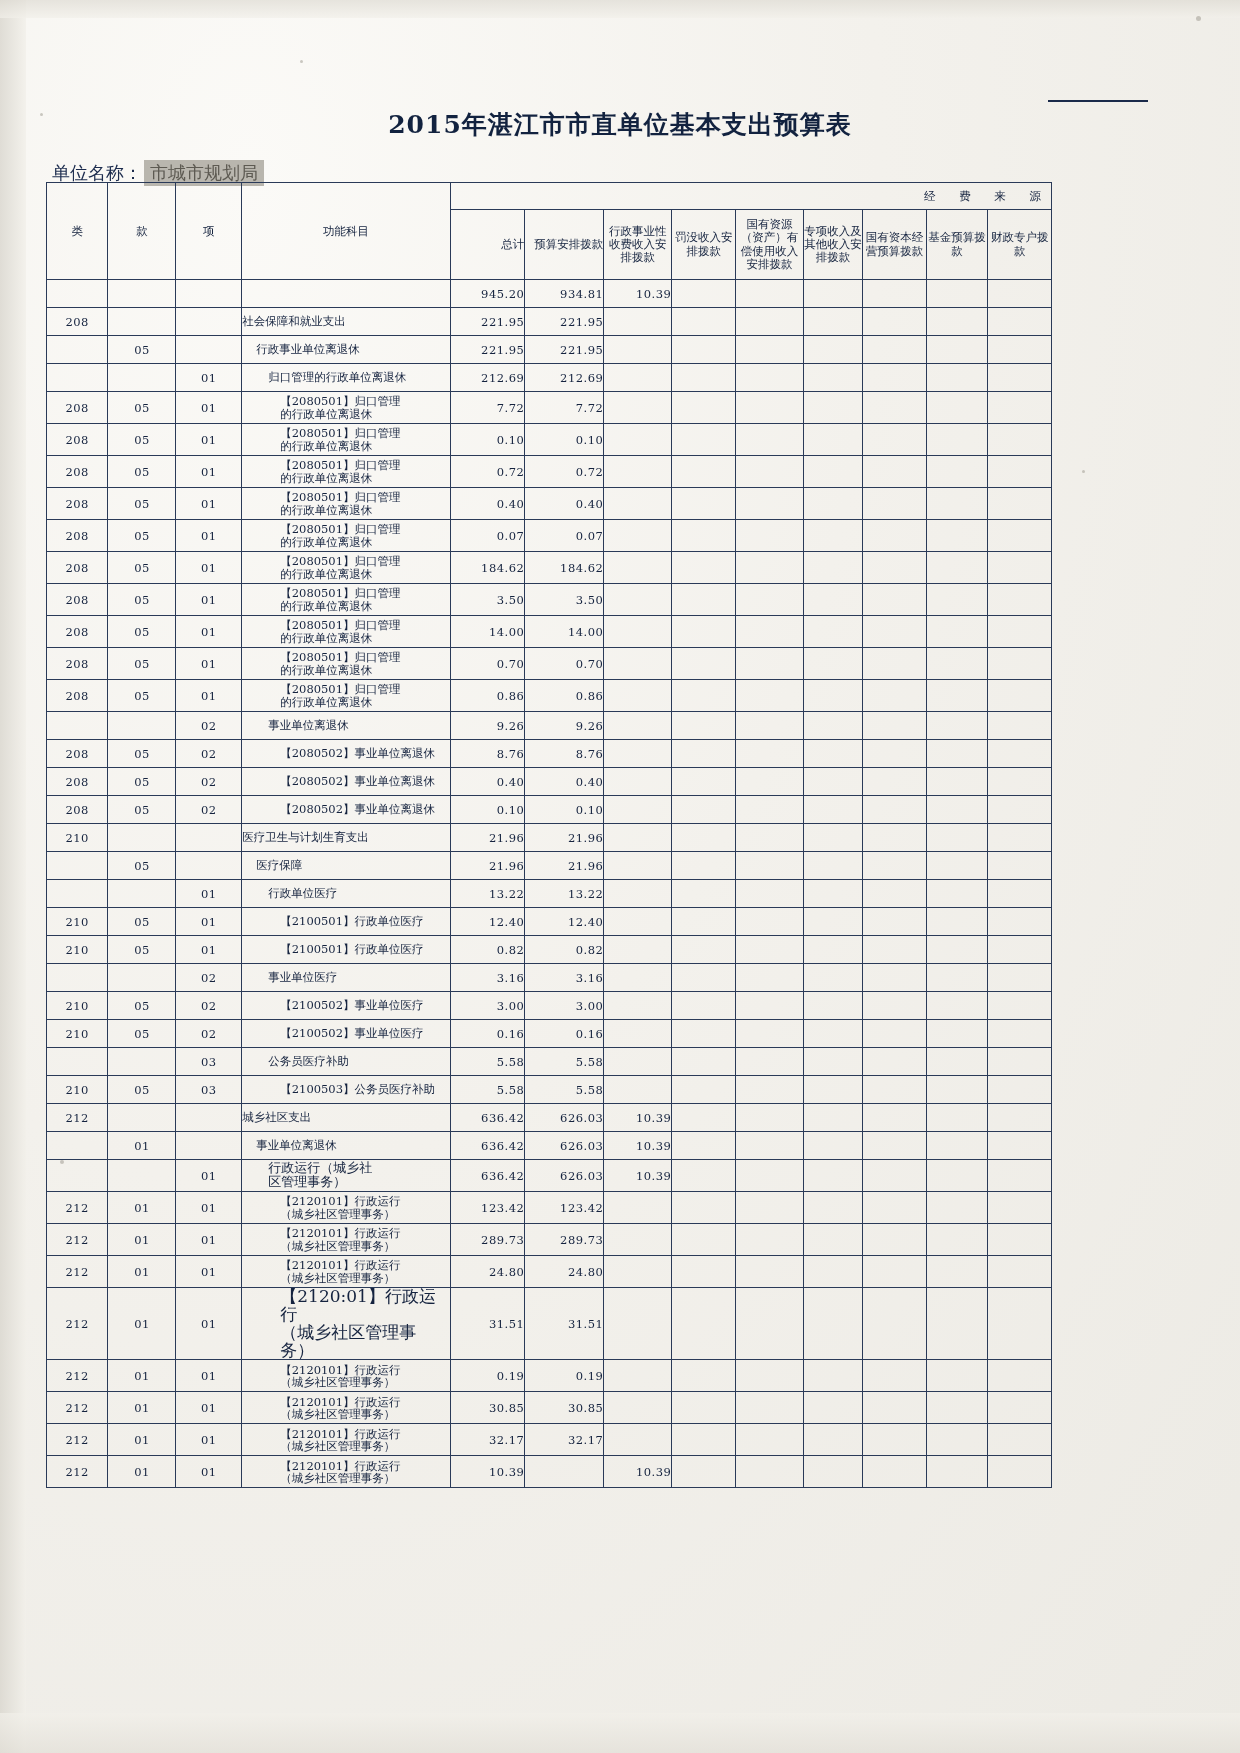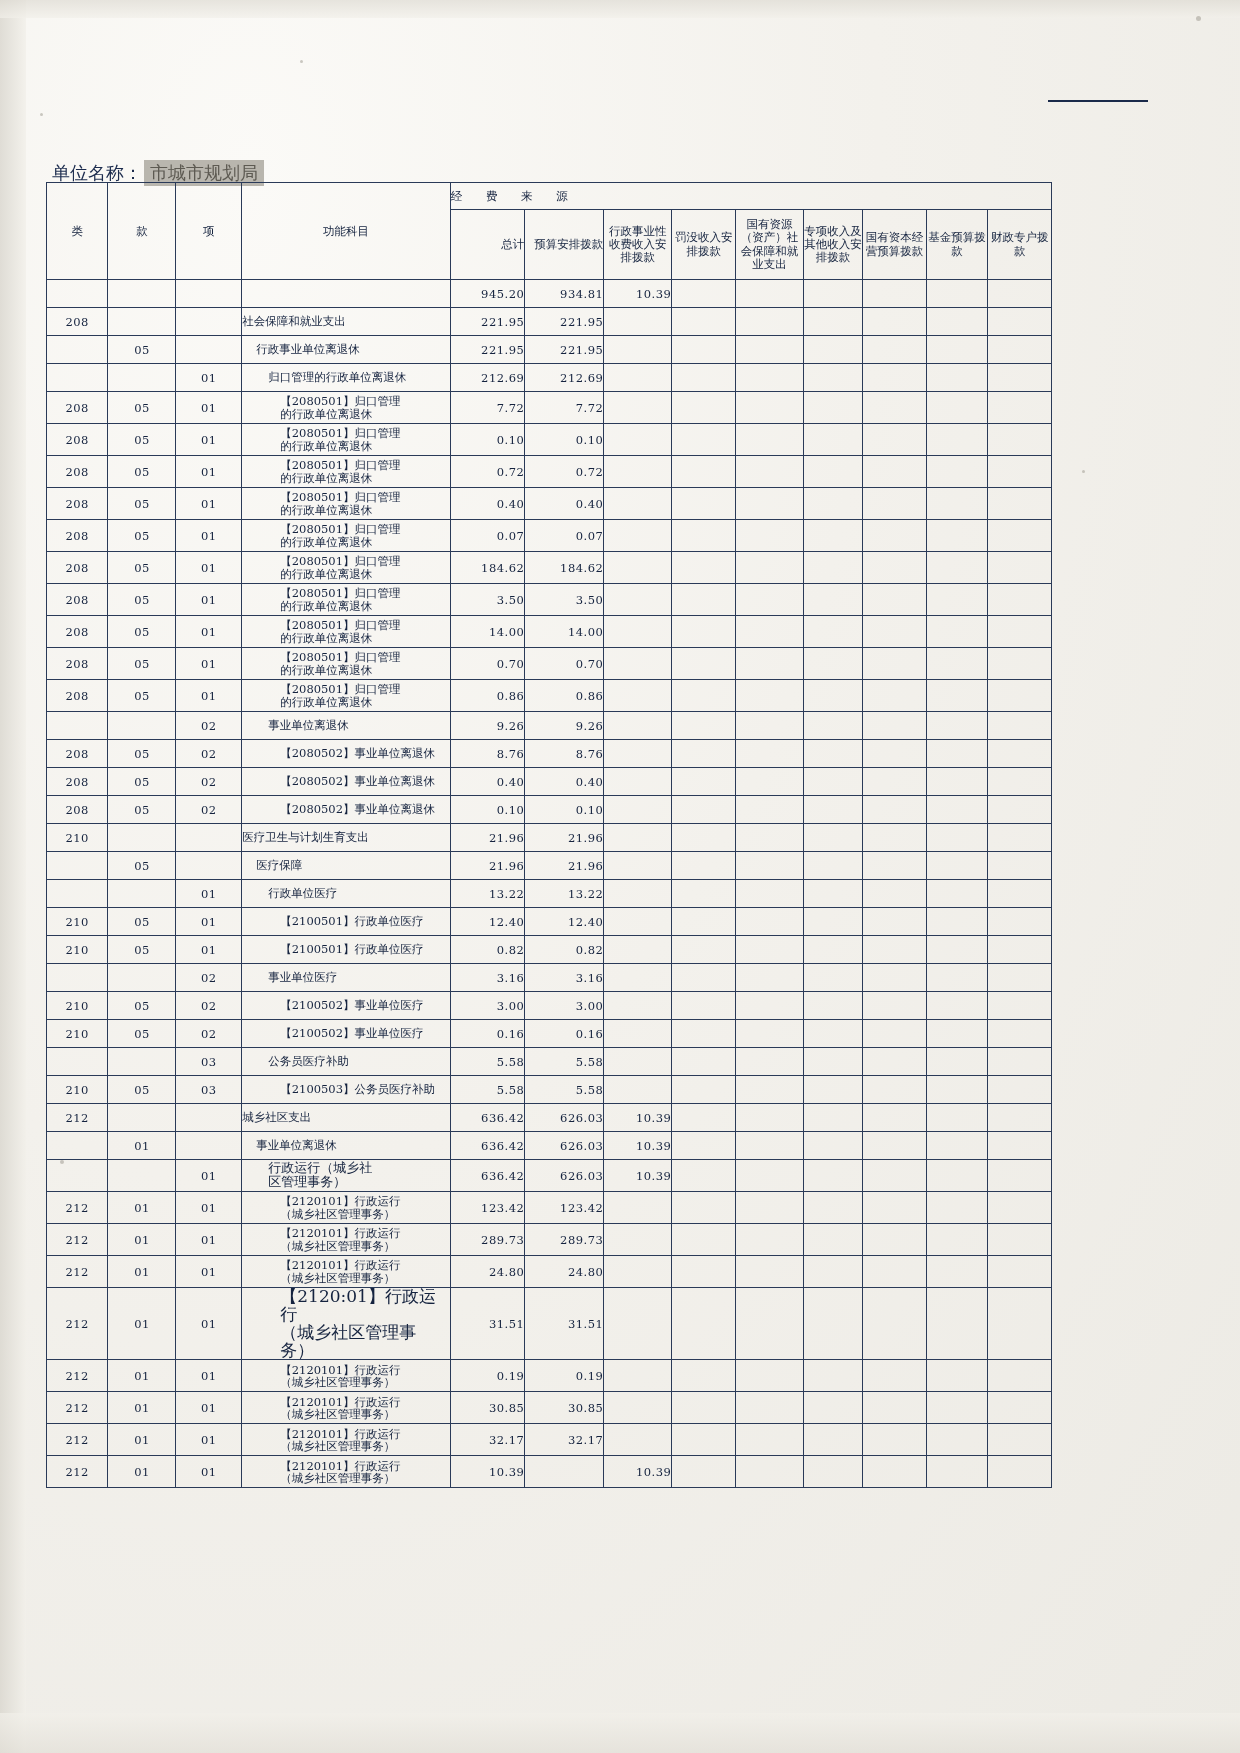--- a/index.html
+++ b/index.html
@@ -46,21 +46,21 @@
     table-layout:fixed;
   }
   table.sheet td,table.sheet th{
     border:1px solid #2a3a58;
     font-weight:normal;
     font-size:11.5px;
     padding:0;
     vertical-align:middle;
   }
   .hdr-src{
-    height:26px;text-align:left;font-size:15px;letter-spacing:10px;
+    height:26px;text-align:right;font-size:15px;letter-spacing:10px;
   }
   .vhdr{
     text-align:center;font-size:13px;height:96px;
   }
   .vhdr-small{
     text-align:center;font-size:11px;line-height:1.15;padding:2px 1px;
   }
   .vhdr-mid{
     text-align:right;font-size:12px;line-height:1.2;padding:2px 1px;
   }
@@ -82,20 +82,21 @@
 </head>
 <body>
 
 <div class="page">
   <div class="edge-l"></div>
   <div class="edge-t"></div>
   <div class="edge-b"></div>
 
   <div class="topline"></div>
 
+  <div class="title">2015年湛江市市直单位基本支出预算表</div>
 
   <div class="unitname">
     <span>单位名称：</span><span class="redacted">市城市规划局</span>
   </div>
 
   <table class="sheet">
     <colgroup>
       <col style="width:56px">
       <col style="width:62px">
       <col style="width:60px">
@@ -116,21 +117,21 @@
         <td rowspan="2" class="vhdr">款</td>
         <td rowspan="2" class="vhdr">项</td>
         <td rowspan="2" class="vhdr">功能科目</td>
         <td colspan="9" class="hdr-src">经 费 来 源</td>
       </tr>
       <tr>
         <td class="vhdr-mid">总计</td>
         <td class="vhdr-mid">预算安排拨款</td>
         <td class="vhdr-small">行政事业性收费收入安排拨款</td>
         <td class="vhdr-small">罚没收入安排拨款</td>
-        <td class="vhdr-small">国有资源（资产）社会保障和就业支出</td>
+        <td class="vhdr-small">国有资源（资产）有偿使用收入安排拨款</td>
         <td class="vhdr-small">专项收入及其他收入安排拨款</td>
         <td class="vhdr-small">国有资本经营预算拨款</td>
         <td class="vhdr-small">基金预算拨款</td>
         <td class="vhdr-small">财政专户拨款</td>
       </tr>
     </thead>
     <tbody id="tbody">
         <tr class="datarow">
           <td class="c code blur"></td>
           <td class="c code blur"></td>

